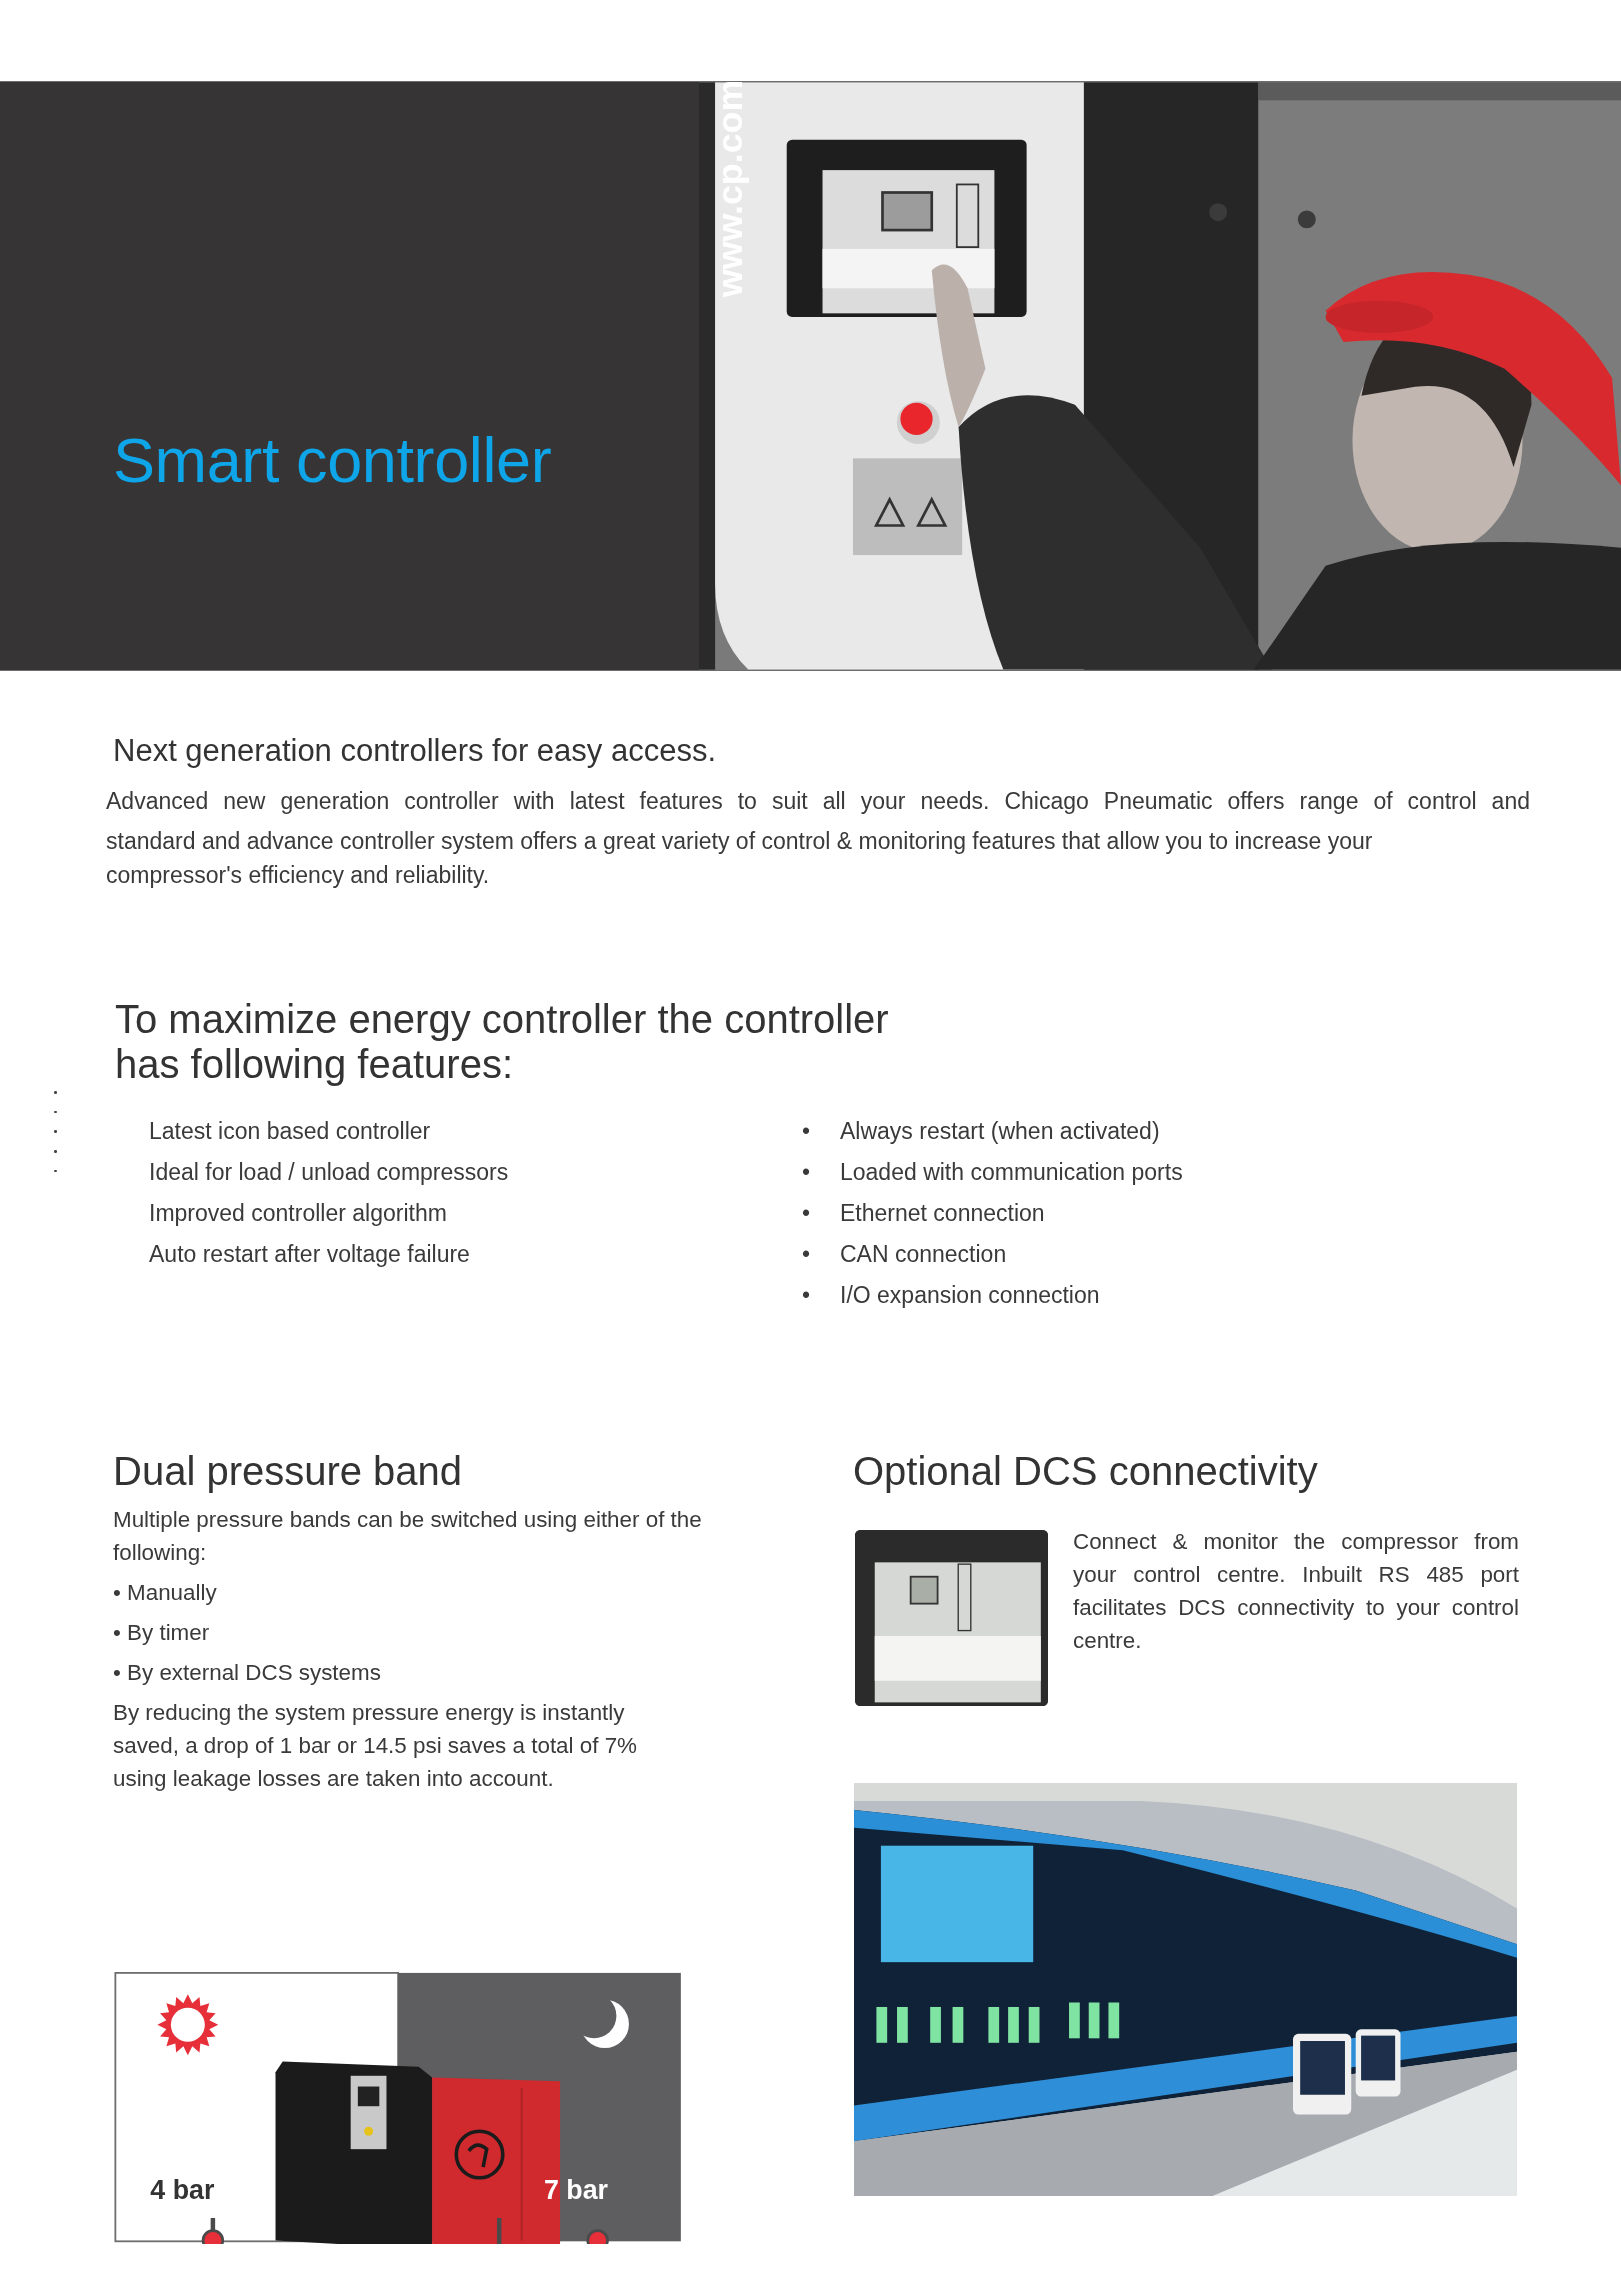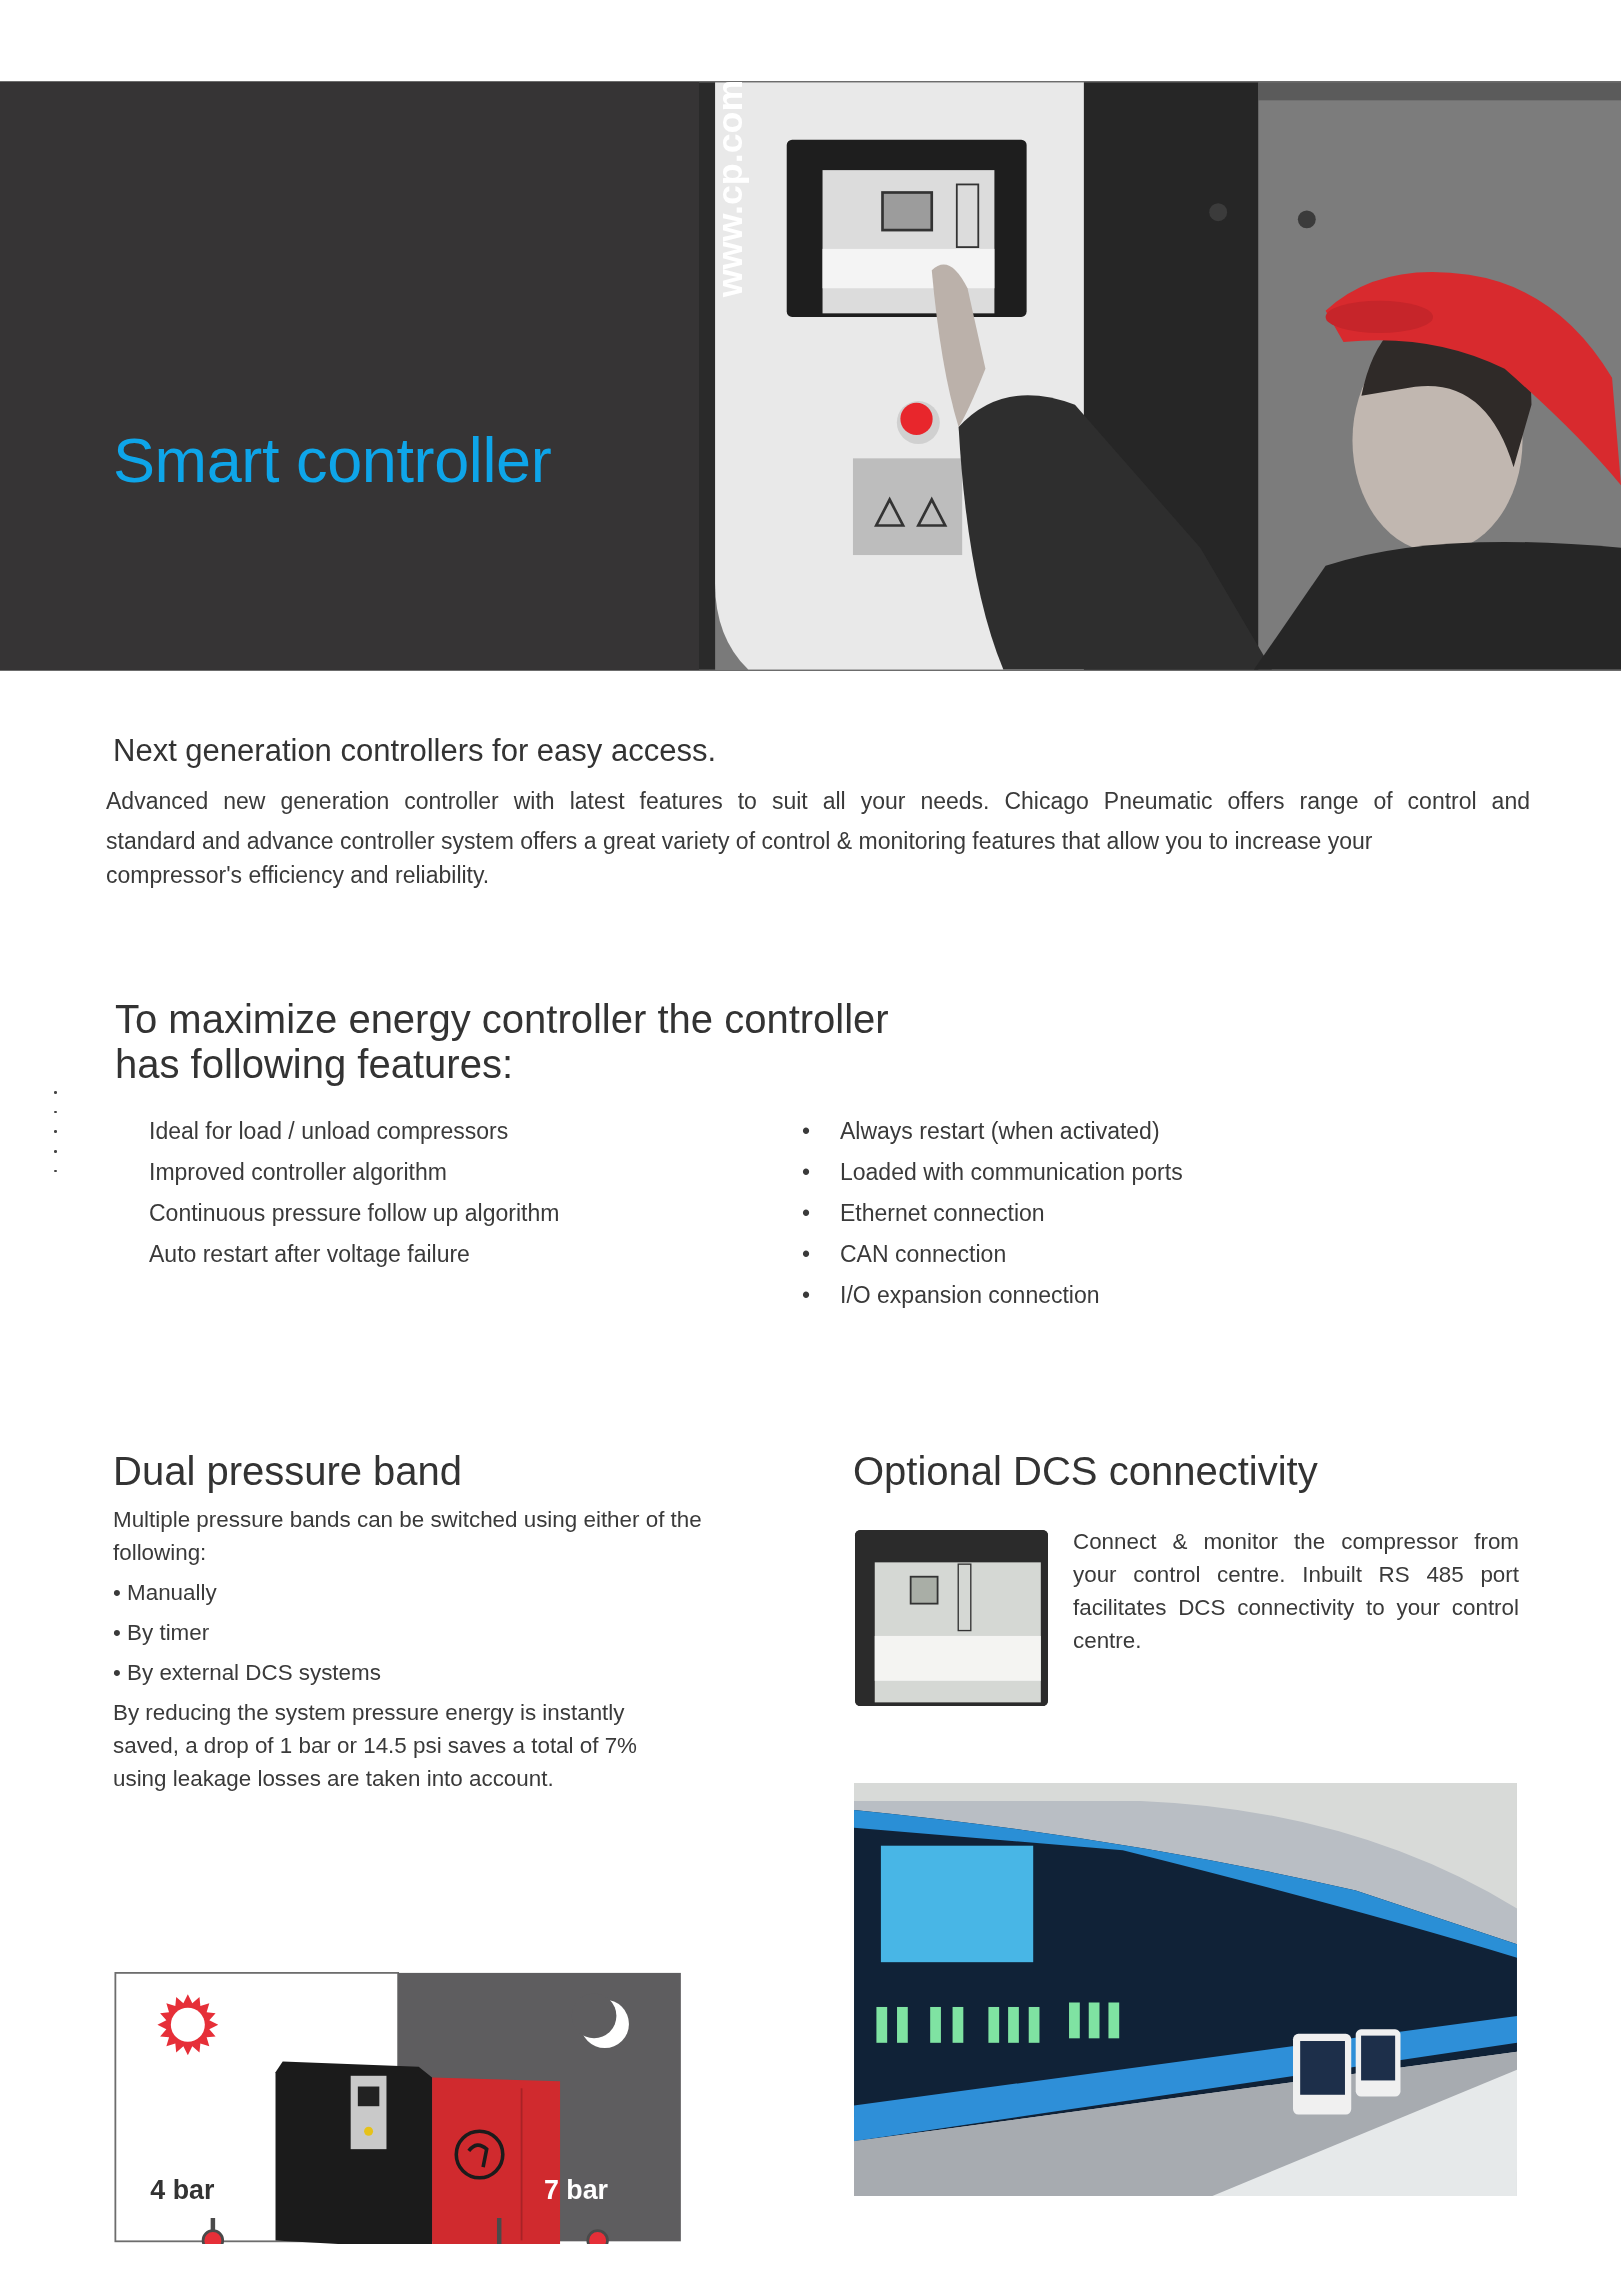--- a/index.html
+++ b/index.html
@@ -104,23 +104,23 @@
 
 <div class="abs stray-dots">
   <span></span>
     <span></span>
     <span></span>
     <span></span>
     <span></span>
 </div>
 
 <ul class="abs feat-left" style="margin:0;padding:0;list-style:none;">
+  <li class="feat-item">Latest icon based controller</li>
   <li class="feat-item">Ideal for load / unload compressors</li>
   <li class="feat-item">Improved controller algorithm</li>
-  <li class="feat-item">Continuous pressure follow up algorithm</li>
   <li class="feat-item">Auto restart after voltage failure</li>
 </ul>
 
 <ul class="abs feat-right" style="margin:0;padding:0;list-style:none;">
   <li class="feat-item">
       <span class="bullet">•</span>
       <span>Always restart (when activated)</span>
     </li>
   <li class="feat-item">
       <span class="bullet">•</span>

